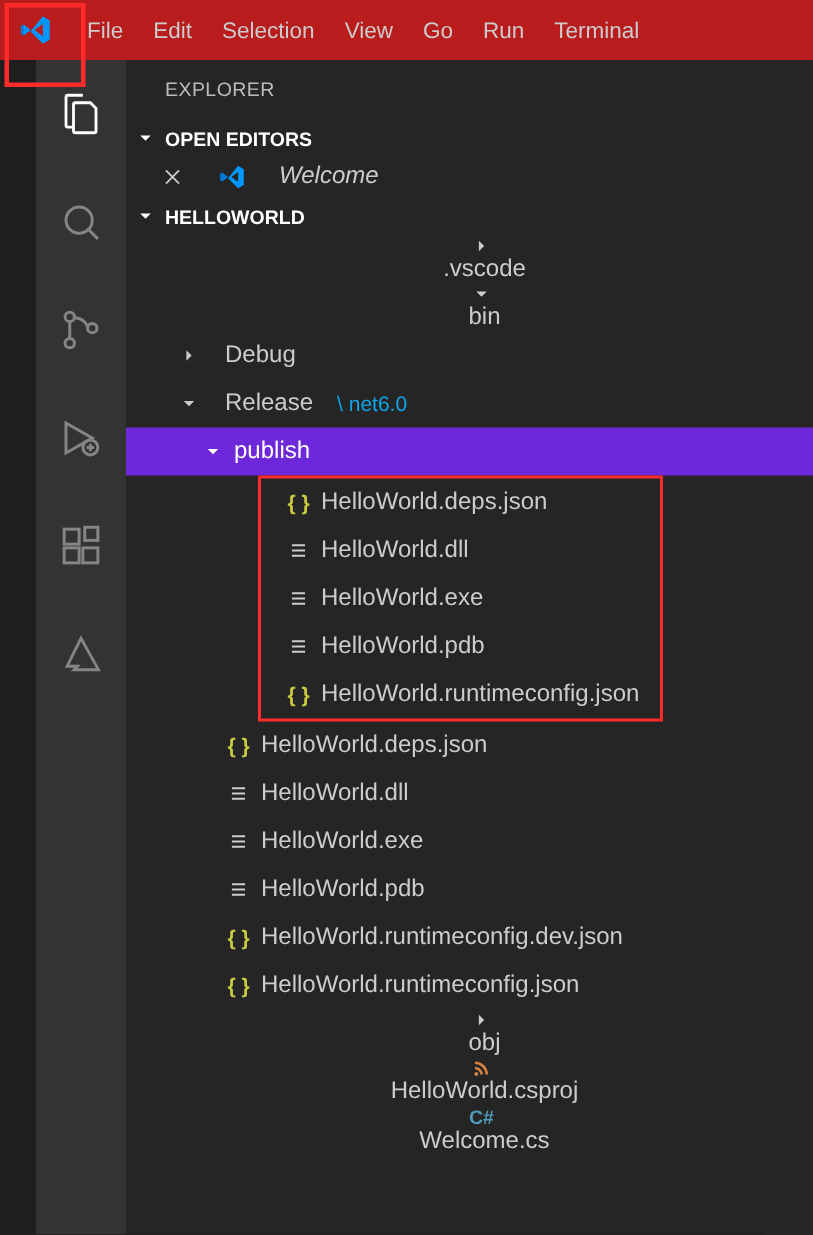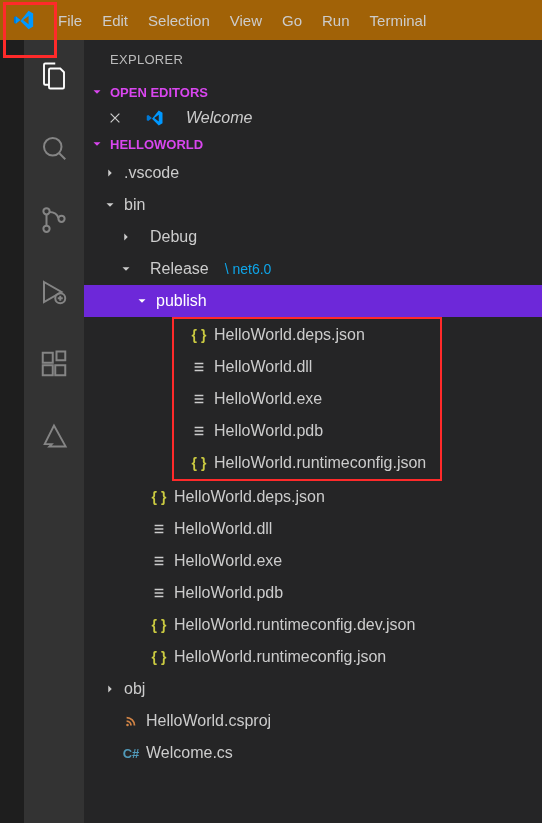--- a/index.html
+++ b/index.html
@@ -8,21 +8,21 @@
       height: 823px;
       background: #1e1e1e;
       font-family: -apple-system, BlinkMacSystemFont, "Segoe UI", sans-serif;
       color: #cccccc;
       overflow: hidden;
       display: flex;
       flex-direction: column;
     }
     .menubar {
       height: 40px;
-      background: #a16207;
+      background: #b91c1c;
       display: flex;
       align-items: center;
       padding: 0 4px;
       gap: 0;
     }
     .vscode-logo {
       width: 28px;
       height: 28px;
       margin: 0 10px 0 6px;
       display: flex;
@@ -86,21 +86,21 @@
       font-size: 13px;
       color: #bbbbbb;
       letter-spacing: 0.3px;
     }
     .section-header {
       display: flex;
       align-items: center;
       padding: 4px 4px;
       font-size: 13px;
       font-weight: 700;
-      color: #d946ef;
+      color: #ffffff;
       cursor: pointer;
       gap: 4px;
     }
     .section-header .chev {
       width: 18px;
       height: 18px;
       display: flex;
       align-items: center;
       justify-content: center;
     }
@@ -129,21 +129,21 @@
       align-items: center;
       height: 32px;
       font-size: 16px;
       cursor: pointer;
       white-space: nowrap;
     }
     .tree-row.selected {
       background: #6d28d9;
       color: #ffffff;
     }
-    .indent-0 { padding-left: 16px; }
+    .indent-0 { padding-left: 16px; flex-direction: column; }
     .indent-1 { padding-left: 32px; gap: 10px; }
     .indent-2 { padding-left: 48px; }
     .indent-3 { padding-left: 64px; }
     .chev {
       width: 20px;
       display: inline-flex;
       align-items: center;
       justify-content: center;
       flex-shrink: 0;
     }

